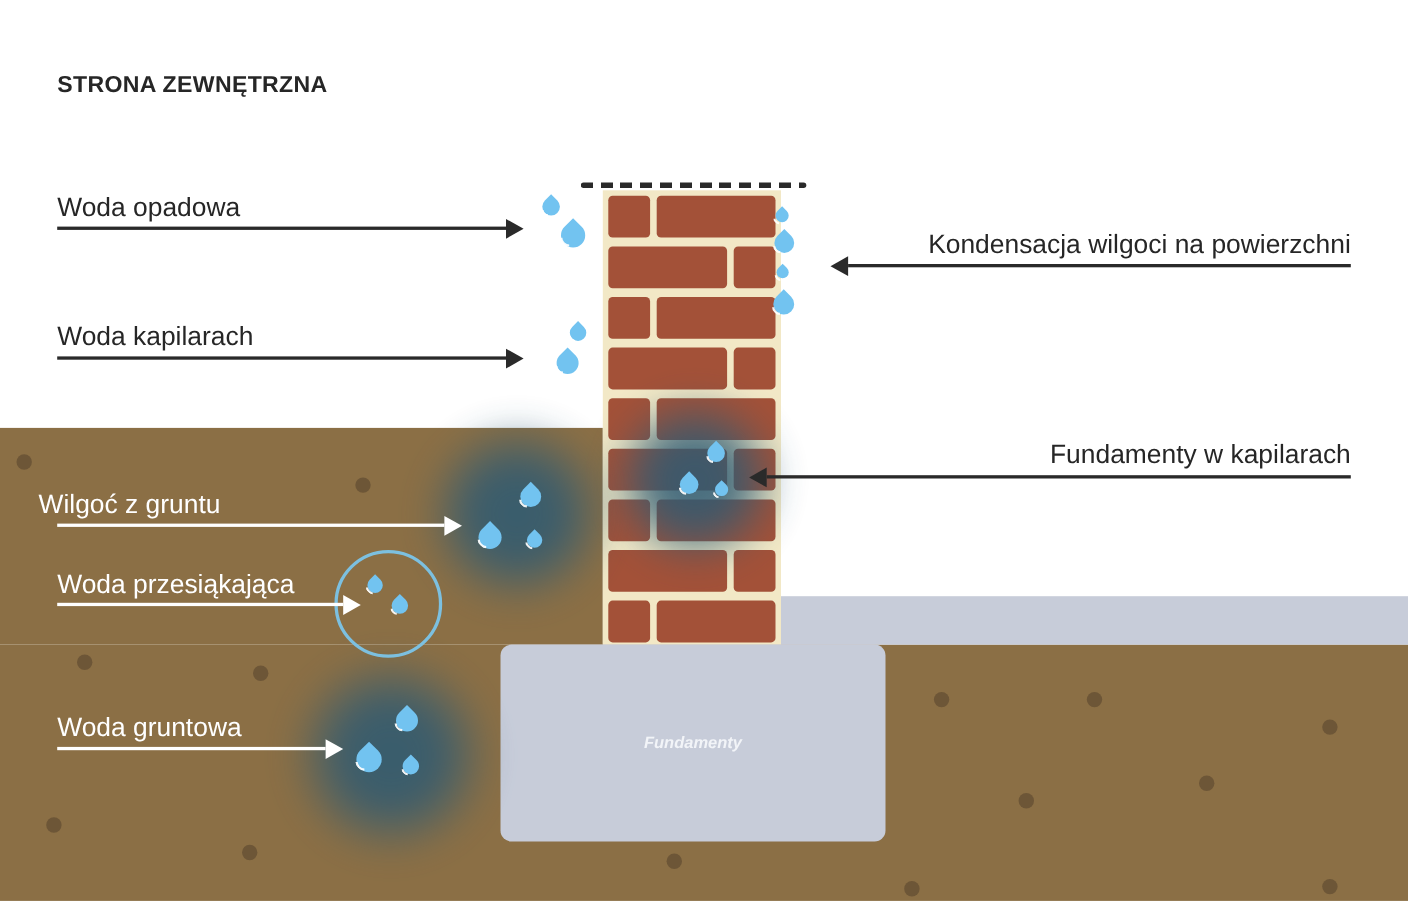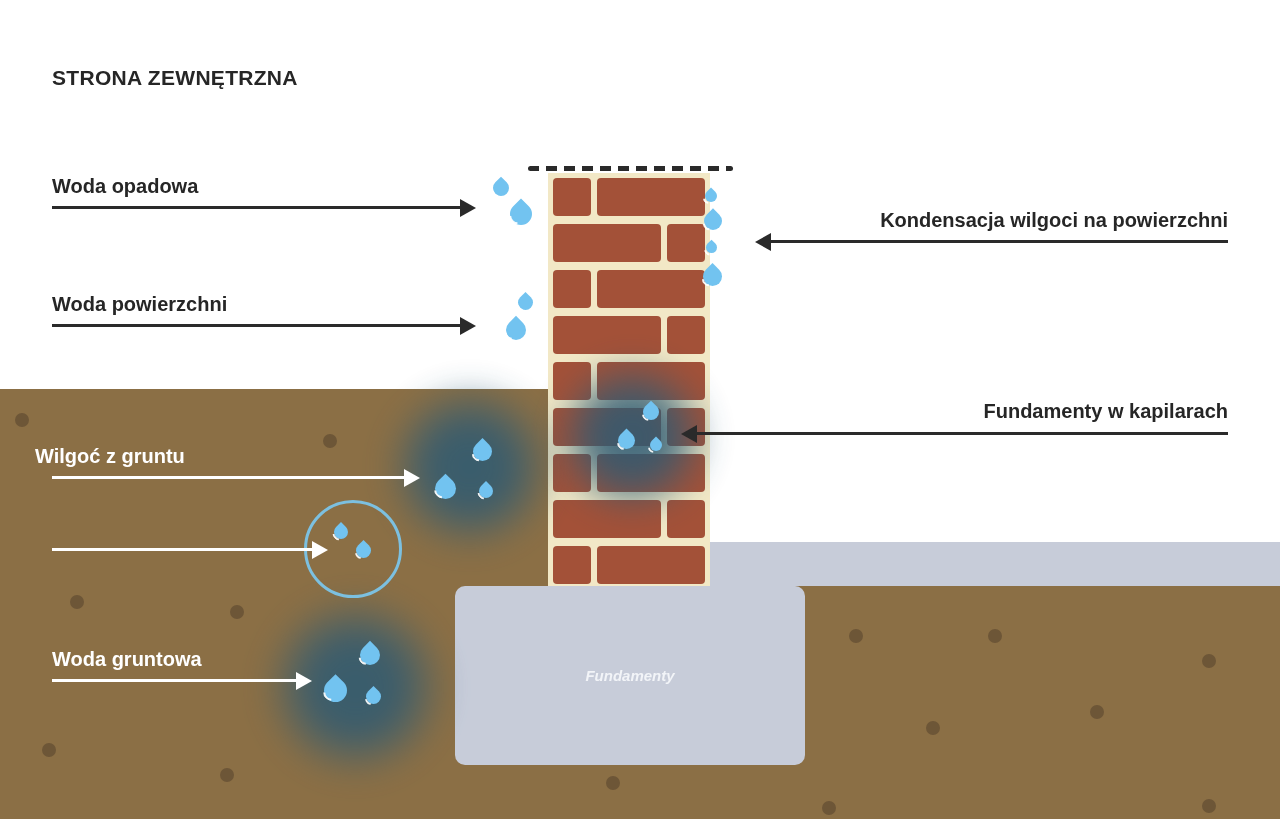--- a/index.html
+++ b/index.html
@@ -46,21 +46,21 @@
   
   .arrow{height:3px;background:currentColor;color:var(--arrow-dark)}
   .arrow.white{color:#ffffff}
   .arrow.head-r::after{content:"";position:absolute;right:-16px;top:50%;transform:translateY(-50%);
     border-top:9px solid transparent;border-bottom:9px solid transparent;border-left:16px solid currentColor}
   .arrow.head-l::before{content:"";position:absolute;left:-16px;top:50%;transform:translateY(-50%);
     border-top:9px solid transparent;border-bottom:9px solid transparent;border-right:16px solid currentColor}
 
   
   .title{font-size:21px;font-weight:800;letter-spacing:.3px;color:var(--text-dark)}
-  .lbl{font-size:20px;font-weight:700;color:var(--text-dark);white-space:nowrap}
+  .lbl{font-size:24px;font-weight:400;color:var(--text-dark);white-space:nowrap}
   .lbl.light{color:var(--text-light)}
   .lbl.r{text-align:left}
 </style>
 </head>
 <body>
 
 <div class="canvas">
 
   <div class="abs soil" style="left:0;top:586px;width:1280px;height:233px"></div>
   <div class="abs soil" style="left:0;top:389px;width:548px;height:197px"></div>
@@ -162,19 +162,20 @@
   <div class="abs arrow head-r" style="left:52px;top:324px;width:408px"></div>
   <div class="abs arrow white head-r" style="left:52px;top:476px;width:352px"></div>
   <div class="abs arrow white head-r" style="left:52px;top:548px;width:260px"></div>
   <div class="abs arrow white head-r" style="left:52px;top:679px;width:244px"></div>
   <div class="abs arrow head-l" style="left:771px;top:240px;width:457px"></div>
   <div class="abs arrow head-l" style="left:697px;top:432px;width:531px"></div>
 
   <div class="abs title" style="left:52px;top:66px">STRONA ZEWNĘTRZNA</div>
 
   <div class="abs lbl" style="left:52px;top:175px">Woda opadowa</div>
-  <div class="abs lbl" style="left:52px;top:293px">Woda powierzchni</div>
+  <div class="abs lbl" style="left:52px;top:293px">Woda kapilarach</div>
   <div class="abs lbl light" style="left:35px;top:445px">Wilgoć z gruntu</div>
+  <div class="abs lbl light" style="left:52px;top:518px">Woda przesiąkająca</div>
   <div class="abs lbl light" style="left:52px;top:648px">Woda gruntowa</div>
   <div class="abs lbl r" style="right:52px;top:209px">Kondensacja wilgoci na powierzchni</div>
   <div class="abs lbl r" style="right:52px;top:400px">Fundamenty w kapilarach</div>
 
 </div>
 
 </body></html>

